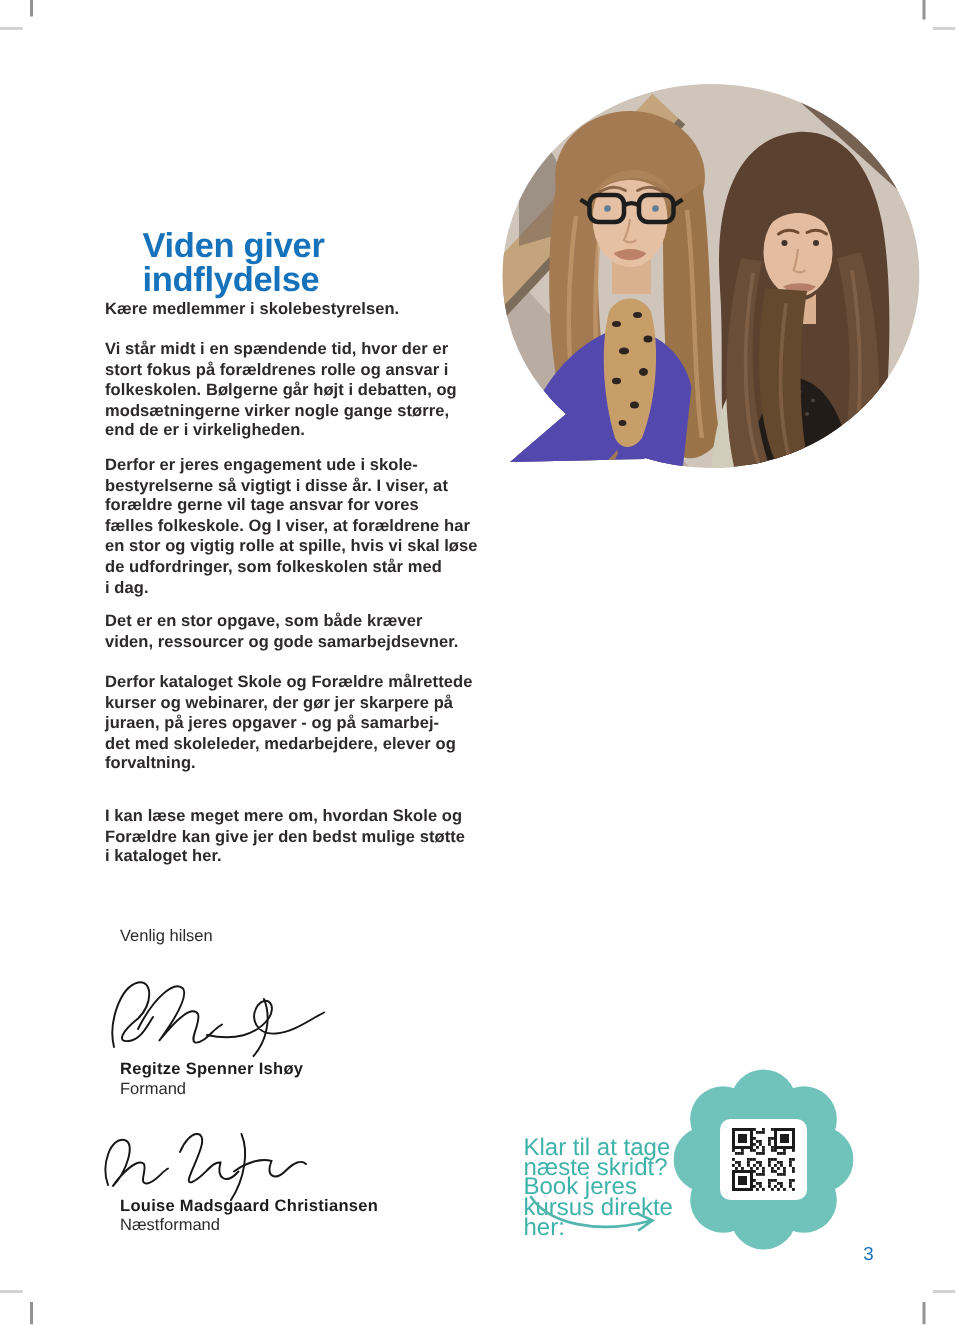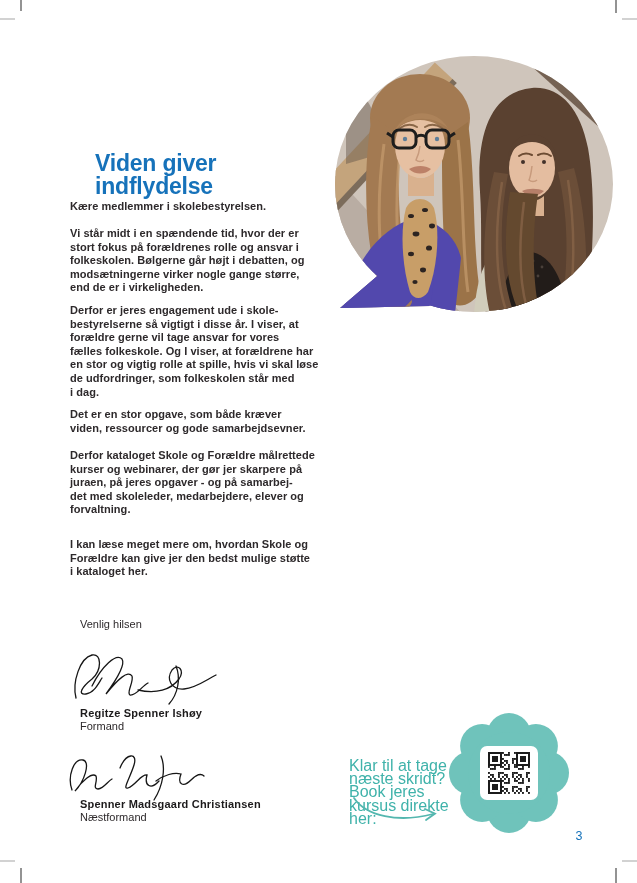--- a/index.html
+++ b/index.html
@@ -100,21 +100,21 @@
   <p class="sig-role role1">Formand</p>
 
   <svg class="sig-svg sig2" width="142" height="54" viewBox="0 0 142 54">
     <g fill="none" stroke="#161616" stroke-width="1.3" stroke-linecap="round">
       <path d="M8,42 C3,28 10,10 19,12 C27,14 20,34 11,43 C18,33 28,24 32,28 C34,33 28,41 34,41 C40,40 44,33 48,31"></path>
       <path d="M56,20 C62,5 74,4 70,17 C66,30 58,42 64,40 C72,37 77,26 83,27 C80,38 87,42 95,33"></path>
       <path d="M97,8 C102,20 99,38 90,52"></path>
       <path d="M92,33 C100,27 110,24 117,26 C113,36 119,40 127,32 C132,27 137,25 140,28"></path>
     </g>
   </svg>
-  <p class="sig-name name2">Spenner Madsgaard Christiansen</p>
+  <p class="sig-name name2">Louise Madsgaard Christiansen</p>
   <p class="sig-role role2">Næstformand</p>
 
   <svg class="photo" width="284" height="262" viewBox="0 0 284 262">
     <defs>
       <clipPath id="bubble">
         <ellipse cx="142" cy="132" rx="139" ry="128"></ellipse>
         <path d="M8,256 L64,208 L98,254 Z"></path>
       </clipPath>
     </defs>
     <g clip-path="url(#bubble)">

